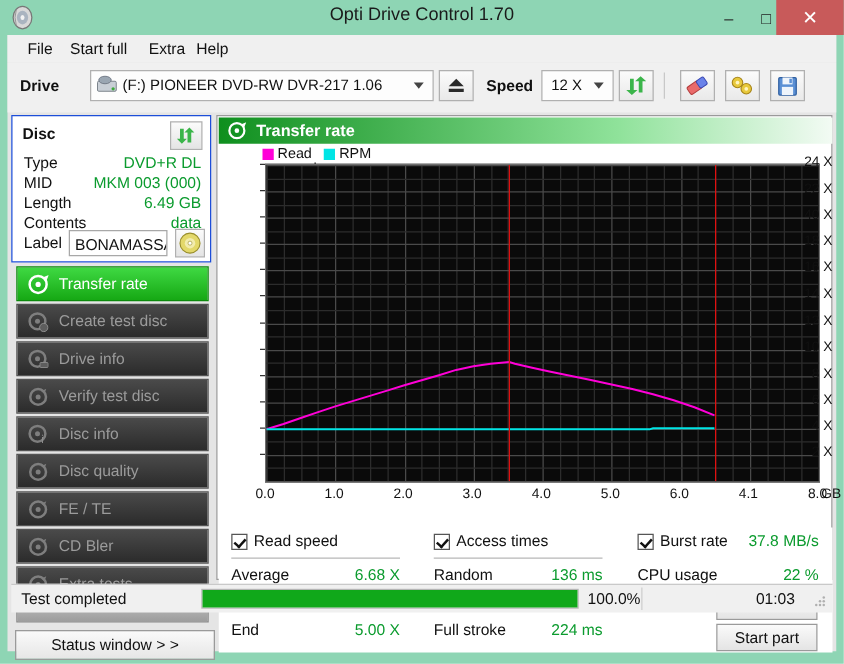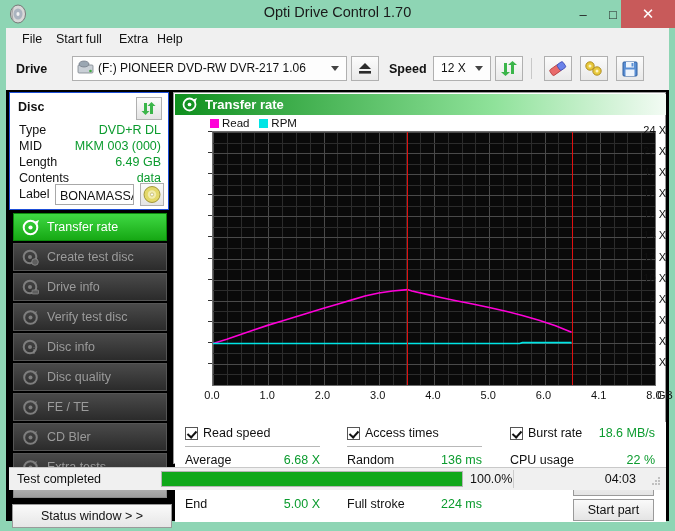--- a/index.html
+++ b/index.html
@@ -67,21 +67,21 @@
     font-size: 13px;
     color: #222;
   }
   #btn-close .win-glyph { color: #fff; font-size: 15px; }
 
   
   #client {
     position: absolute;
     left: 6px; top: 28px;
     width: 663px; height: 493px;
-    background: #000000;
+    background: #e5e5e5;
     box-sizing: border-box;
   }
 
   
   #menubar {
     position: absolute;
     left: 0; top: 0;
     width: 663px; height: 22px;
     background: #f0f0f0;
   }
@@ -904,37 +904,37 @@
         <div class="grp-rule" style="left:172px; top:24px; width:135px"></div>
         <div class="st-key" style="left:172px; top:31px">Random</div>
         <div class="st-val" style="left:222px; top:31px; width:85px">136 ms</div>
         <div class="st-key" style="left:172px; top:53px">1/3 stroke</div>
         <div class="st-val" style="left:222px; top:53px; width:85px">151 ms</div>
         <div class="st-key" style="left:172px; top:75px">Full stroke</div>
         <div class="st-val" style="left:222px; top:75px; width:85px">224 ms</div>
 
         <div class="chk" style="left:335px; top:5px"></div>
         <div class="chk-label" style="left:353px; top:4px">Burst rate</div>
-        <div class="st-val" style="left:398px; top:4px; width:82px">18.6 MB/s</div>
+        <div class="st-val" style="left:398px; top:4px; width:82px">37.8 MB/s</div>
         <div class="st-key" style="left:335px; top:31px">CPU usage</div>
         <div class="st-val" style="left:398px; top:31px; width:82px">22 %</div>
 
         <div class="action-btn" style="left:398px; top:52px">Start full</div>
         <div class="action-btn" style="left:398px; top:77px">Start part</div>
       </div>
     </div>
 
     <div id="statusbar">
       <div id="sb-text">Test completed</div>
       <div id="sb-progress-outer">
         <div id="sb-progress-fill" style="width: 100%; background: rgb(16, 168, 26);"></div>
       </div>
       <div id="sb-pct">100.0%</div>
       <div id="sb-div1"></div>
-      <div id="sb-time">04:03</div>
+      <div id="sb-time">01:03</div>
       <div id="sb-grip">
         <svg width="12" height="12" viewBox="0 0 12 12">
           <circle cx="3" cy="9" r="1" fill="#b0b0b0"></circle>
           <circle cx="6" cy="9" r="1" fill="#b0b0b0"></circle>
           <circle cx="9" cy="9" r="1" fill="#b0b0b0"></circle>
           <circle cx="6" cy="6" r="1" fill="#b0b0b0"></circle>
           <circle cx="9" cy="6" r="1" fill="#b0b0b0"></circle>
           <circle cx="9" cy="3" r="1" fill="#b0b0b0"></circle>
         </svg>
       </div>

